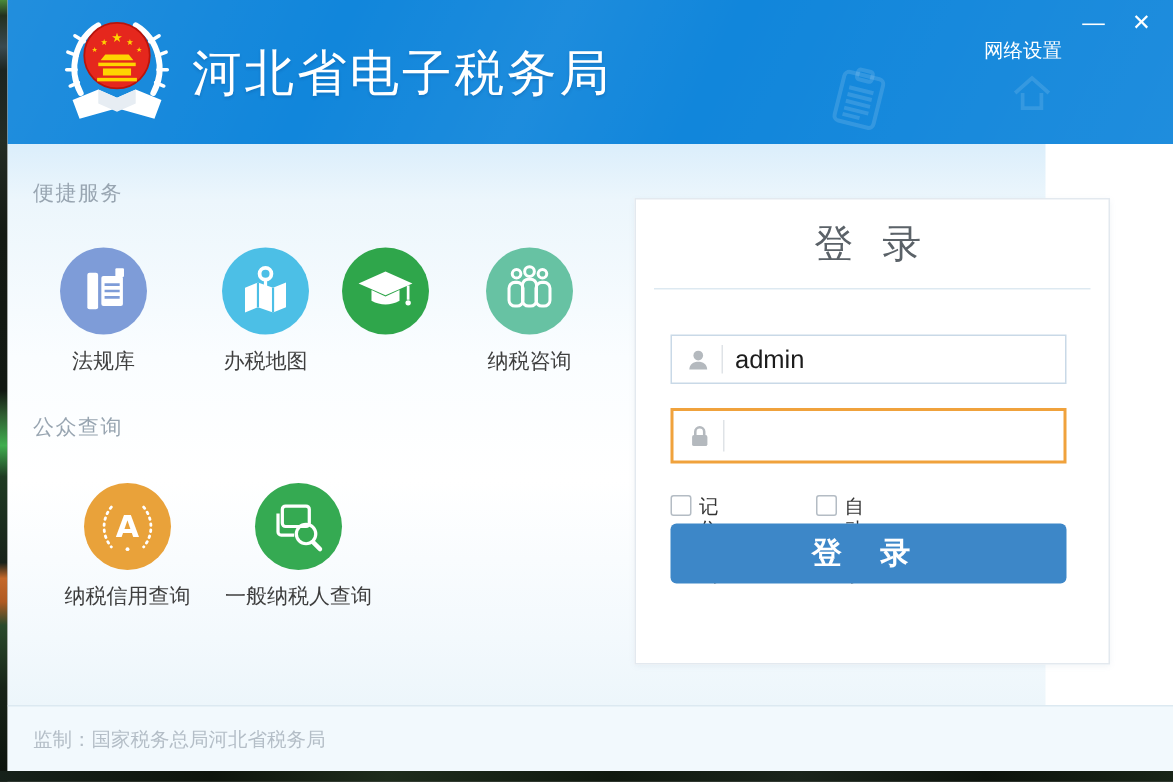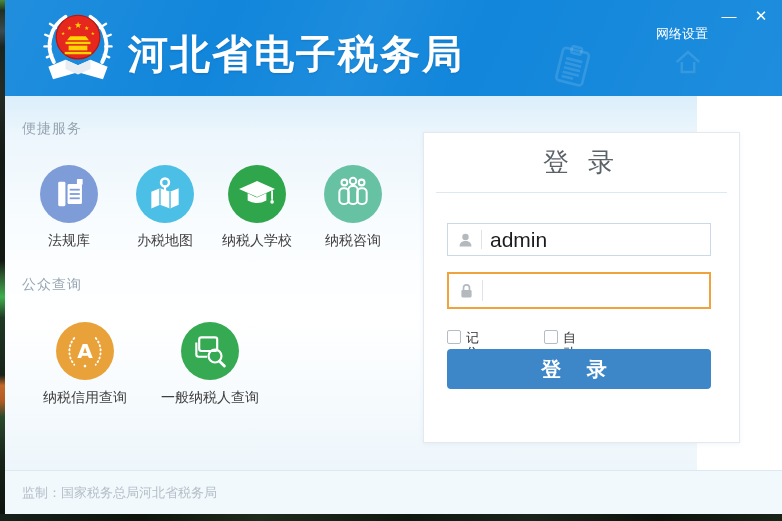--- a/index.html
+++ b/index.html
@@ -17,22 +17,22 @@
 
   .app-window { position:absolute; left:5px; top:0; width:777px; height:514px;
     background:#fff; overflow:hidden; }
 
   
   .header { position:absolute; left:0; top:0; width:777px; height:96px; background:#1186db; }
   .header::before { content:""; position:absolute; inset:0;
     background:linear-gradient(115deg, rgba(255,255,255,.07) 0%, rgba(255,255,255,0) 28%,
       rgba(255,255,255,.05) 46%, rgba(255,255,255,0) 60%, rgba(255,255,255,.06) 100%); }
   .emblem { position:absolute; left:34px; top:7px; width:78px; height:82px; }
-  .app-title { position:absolute; left:123px; top:27px; color:#fff; font-size:40px;
-    font-weight:bold; letter-spacing:2px; white-space:nowrap;
+  .app-title { position:absolute; left:123px; top:27px; color:#fff; font-size:33px;
+    font-weight:normal; letter-spacing:2px; white-space:nowrap;
     text-shadow:0 1px 2px rgba(0,40,90,.18);text-align:right; }
   .net-settings { position:absolute; top:9px; right:74px; color:#fff; font-size:13px;
     cursor:pointer;margin-top:16px; }
   .win-btn { position:absolute; top:4px; width:26px; height:24px; color:#fff;
     font-size:15px; text-align:center; line-height:24px; cursor:pointer; }
   .btn-min { right:40px; }
   .btn-close { right:8px; }
   .watermark { position:absolute; opacity:1; }
   .wm-clipboard { left:548px; top:42px; width:40px; height:46px; transform:rotate(14deg); }
   .wm-home { left:668px; top:48px; width:30px; height:28px; }
@@ -46,39 +46,39 @@
   .st-convenient { top:24px; }
   .st-public { top:180px; }
 
   .service-item { position:absolute; text-align:center; cursor:pointer; }
   .service-item .circle { margin:0 auto; width:58px; height:58px; border-radius:50%;
     display:flex; align-items:center; justify-content:center; }
   .service-item .circle svg { width:46px; height:46px; }
   .service-label { display:block; margin-top:9px; font-size:14px; color:#3f3f3f; }
   .row1 { top:69px; width:96px; }
   .row2 { top:226px; width:120px; }
-  .it-1 { left:16px; } .it-2 { left:112px; } .it-3 { left:204px; } .it-4 { left:300px; }
-  .it-5 { left:20px; } .it-6 { left:145px; } .it-7 { left:272px; }
+  .it-1 { left:16px; } .it-2 { left:124px; } .it-3 { left:204px; } .it-4 { left:300px; }
+  .it-5 { left:20px; } .it-6 { left:134px; } .it-7 { left:272px; }
 
   
   .login-card { position:absolute; left:418px; top:36px; width:317px; height:311px;
     background:#fff; border:1px solid #e3e9ef; box-shadow:0 1px 4px rgba(120,150,180,.10); }
   .login-title { position:absolute; top:12px; left:0; width:100%; text-align:center;
     font-size:26px; color:#5b6268; letter-spacing:6px; }
   .login-divider { position:absolute; top:59px; left:12px; right:12px; height:1px;
     background:#dde9f1; }
   .field { position:absolute; left:23px; width:264px; background:#fff; }
   .field-user { top:90px; height:33px; border:1px solid #c9d9e7; }
   .field-pass { top:139px; height:37px; border:2px solid #f0a23c; }
   .field-icon { position:absolute; left:9px; top:50%; transform:translateY(-50%);
     width:17px; height:17px; }
   .field-sep { position:absolute; left:33px; top:6px; bottom:6px; width:1px;
     background:#dfe3e7; }
   .field input { position:absolute; left:42px; top:0; height:100%; width:212px;
-    border:none; outline:none; background:transparent; font-size:21px; color:#1c1c1c;
+    border:none; outline:none; background:transparent; font-size:17px; color:#1c1c1c;
     font-family:"Liberation Sans","DejaVu Sans",sans-serif; }
   .checks { position:absolute; left:23px; top:197px; height:16px; }
   .checkbox { position:absolute; top:0; width:14px; height:14px; background:#fff;
     border:1px solid #b4bcc4; border-radius:2px; cursor:pointer; }
   .cb-remember { left:0; }
   .cb-auto { left:97px; }
   .check-label { position:absolute; top:0; font-size:13px; color:#333; line-height:15px; }
   .lb-remember { left:19px; }
   .lb-auto { left:116px; }
   .login-btn { position:absolute; left:23px; top:216px; width:264px; height:40px;
@@ -183,21 +183,20 @@
 
     <div class="service-item row1 it-3">
       <div class="circle" style="background-color: rgb(47, 166, 75);">
         <svg viewBox="0 0 64 64">
           <path d="M32 14 L57 25 L32 36 L7 25 Z" fill="#fff"></path>
           <path d="M19 31 V41 Q32 48 45 41 V31 L32 37 Z" fill="#fff"></path>
           <path d="M53 27 V40" stroke="#fff" stroke-width="2.5"></path>
           <circle cx="53" cy="43" r="2.5" fill="#fff"></circle>
         </svg>
       </div>
-      <span class="service-label">纳税人学校</span>
     </div>
 
     <div class="service-item row1 it-4">
       <div class="circle" style="background-color: rgb(103, 194, 163);">
         <svg viewBox="0 0 64 64">
           <g fill="none" stroke="#fff" stroke-width="2.8">
             <circle cx="20" cy="16" r="4"></circle>
             <circle cx="32" cy="14" r="4.5"></circle>
             <circle cx="44" cy="16" r="4"></circle>
             <rect x="13" y="24" width="13" height="22" rx="5.5"></rect>

